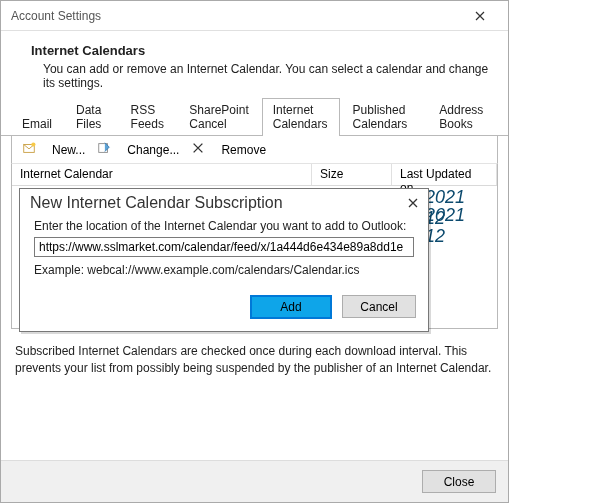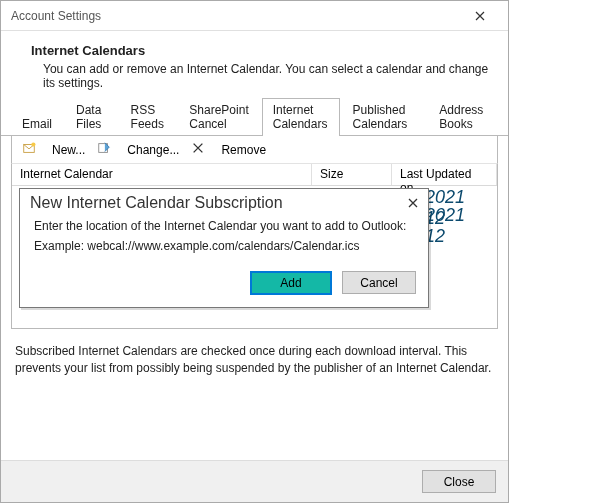--- a/index.html
+++ b/index.html
@@ -108,21 +108,21 @@
   .btn {
     min-width: 74px; height: 23px;
     font-size: 12px;
     background: #e1e1e1;
     border: 1px solid #adadad;
     display: inline-flex; align-items: center; justify-content: center;
     cursor: pointer;
   }
   .btn.primary {
     border: 2px solid #0078d7;
-    background: #14b8a6;
+    background: #0ea5e9;
     min-width: 82px; height: 24px; margin-left: 8px;
   }
   
   .modal {
     position: absolute;
     left: 18px; top: 187px;
     width: 410px;
     background: #fff;
     border: 1px solid #777;
     box-shadow: 2px 2px 0 rgba(0,0,0,0.15);
@@ -239,20 +239,21 @@
       <span>New Internet Calendar Subscription</span>
       <span class="spacer"></span>
       <span>
         <svg viewBox="0 0 10 10" width="10" height="10">
             <path d="M1 1 L9 9 M9 1 L1 9" stroke="#333" stroke-width="1.3" fill="none"></path>
           </svg>
       </span>
     </div>
     <div class="modal-body">
       <div>Enter the location of the Internet Calendar you want to add to Outlook:</div>
+      <input type="text" value="https://www.sslmarket.com/calendar/feed/x/1a444d6e434e89a8dd1e" style="">
       <div class="modal-example">Example: webcal://www.example.com/calendars/Calendar.ics</div>
     </div>
     <div class="modal-actions">
       <div class="btn primary">Add</div>
       <div class="btn">Cancel</div>
     </div>
   </div>
 
 </div>
 

